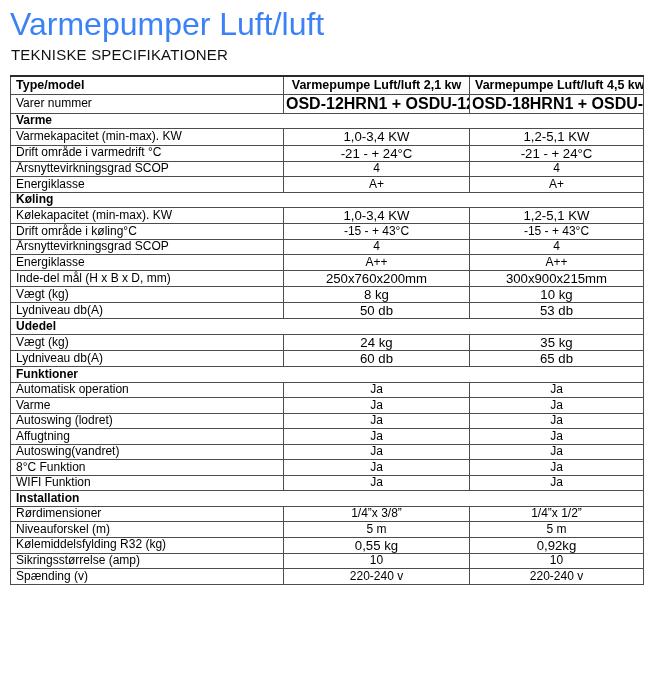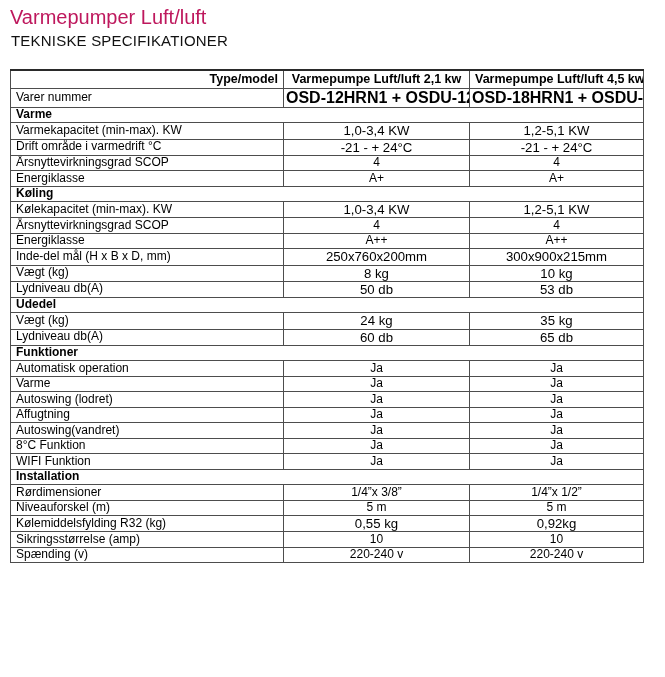--- a/index.html
+++ b/index.html
@@ -10,31 +10,31 @@
     width: 665px;
     height: 677px;
     font-family: "Liberation Sans", sans-serif;
     color: #000000;
     overflow: hidden;
   }
   .page {
     padding: 6px 12px 0 10px;
   }
   .page-title {
-    font-size: 20px;
+    font-size: 32px;
     font-weight: 500;
     margin: 0;
     letter-spacing: 0px;
-    color: #be185d;
+    color: #3b82f6;
     font-family: "Liberation Sans", sans-serif;
   }
   .page-subtitle {
     font-size: 15px;
     font-weight: 400;
-    margin: 3px 0 20px 1px;
+    margin: 3px 0 12px 1px;
     letter-spacing: 0.2px;
     color: #111111;
   }
   table.spec-table {
     border-collapse: collapse;
     table-layout: fixed;
     width: 633px;
     border: 1px solid #3a3a3a;
     border-top: 2px solid #2a2a2a;
   }
@@ -49,21 +49,21 @@
     font-size: 12px;
     white-space: nowrap;
     overflow: hidden;
     vertical-align: middle;
   }
   .spec-table thead th {
     height: 18px;
     font-weight: bold;
     font-size: 12.5px;
   }
-  th.col-label { text-align: right; }
+  th.col-label { text-align: left; }
   th.col-val   { text-align: center; }
   td.label-cell {
     text-align: left;
     font-size: 12px;
   }
   td.value-cell {
     text-align: center;
     font-size: 12px;
   }
   tr.section-row td {
@@ -131,20 +131,25 @@
         </tr>
         <tr class="section-row">
           <td colspan="3" class="section-cell">Køling</td>
         </tr>
         <tr class="data-row large">
           <td class="label-cell">Kølekapacitet (min-max). KW</td>
           <td class="value-cell">1,0-3,4 KW</td>
           <td class="value-cell">1,2-5,1 KW</td>
         </tr>
         <tr class="data-row normal">
+          <td class="label-cell">Drift område i køling°C</td>
+          <td class="value-cell">-15 - + 43°C</td>
+          <td class="value-cell">-15 - + 43°C</td>
+        </tr>
+        <tr class="data-row normal">
           <td class="label-cell">Årsnyttevirkningsgrad SCOP</td>
           <td class="value-cell">4</td>
           <td class="value-cell">4</td>
         </tr>
         <tr class="data-row normal">
           <td class="label-cell">Energiklasse</td>
           <td class="value-cell">A++</td>
           <td class="value-cell">A++</td>
         </tr>
         <tr class="data-row large">

